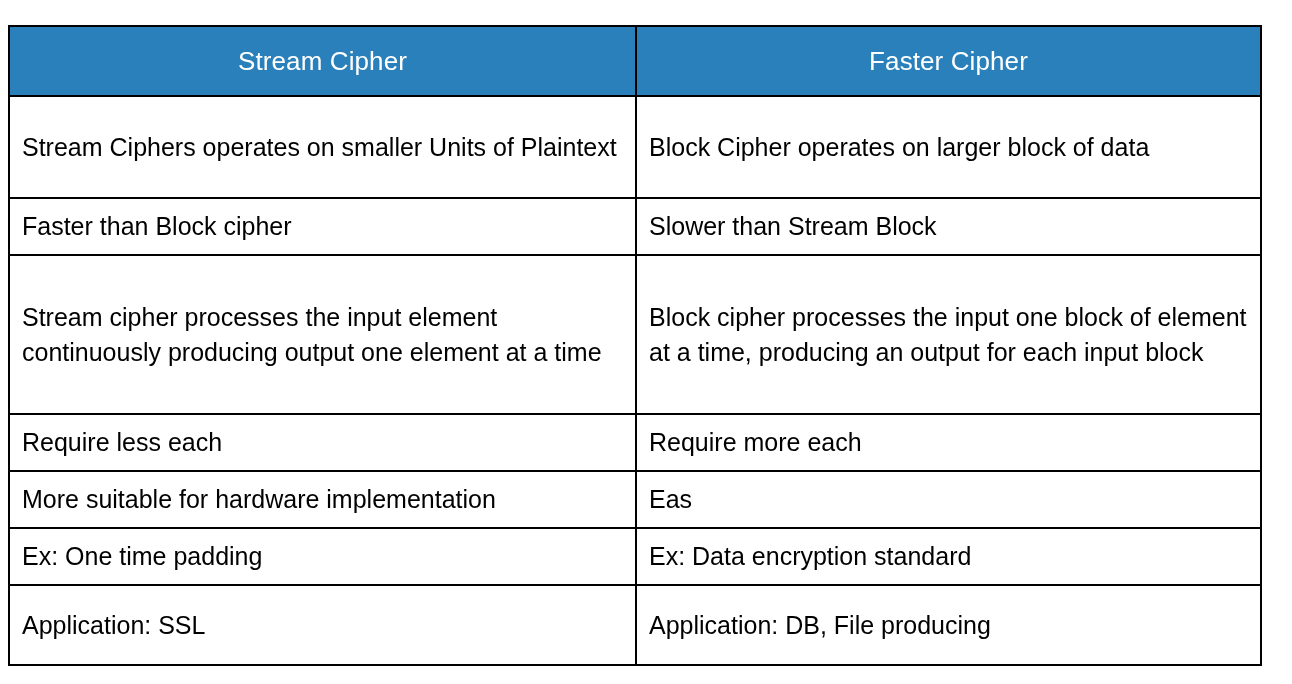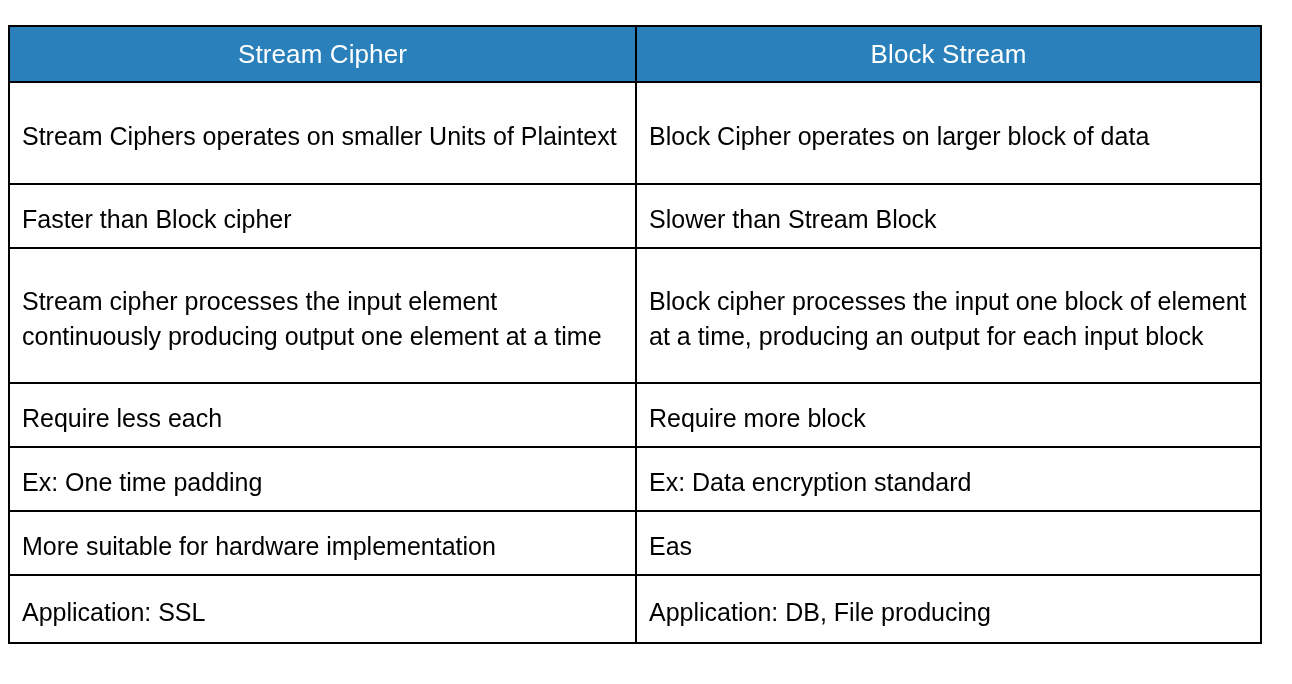--- a/index.html
+++ b/index.html
@@ -42,54 +42,54 @@
     box-sizing: border-box;
   }
 
   .comparison-table thead th {
     background: #2980BA;
     color: #ffffff;
     text-align: center;
     font-weight: normal;
     font-size: 26px;
     line-height: 30px;
-    height: 56px;
+    height: 70px;
     padding: 4px 24px;
     letter-spacing: 0.1px;
   }
 
   .comparison-table tbody td {
     color: #000000;
     font-size: 25px;
     line-height: 35px;
     text-align: left;
-    padding: 17px 12px 10px 12px;
+    padding: 10px 12px 10px 12px;
     font-weight: normal;
   }
 
   .row-h2 td { height: 102px; }
   .row-h1 td { height: 54px;  }
-  .row-h3 td { height: 135px; }
-  .row-last td { height: 68px; margin-left: 32px; }
+  .row-h3 td { height: 159px; }
+  .row-last td { height: 80px; margin-left: 32px; }
 </style>
 </head>
 <body>
 
 <div class="page">
 
   <table class="comparison-table">
     <colgroup>
       <col class="col-left">
       <col class="col-right">
     </colgroup>
 
     <thead>
       <tr>
         <th>Stream Cipher</th>
-        <th>Block Stream</th>
+        <th>Faster Cipher</th>
       </tr>
     </thead>
 
     <tbody>
 
       <tr class="row-h2">
         <td>Stream Ciphers operates on smaller Units of Plaintext</td>
         <td>Block Cipher operates on larger block of data</td>
       </tr>
 
@@ -98,31 +98,31 @@
         <td>Slower than Stream Block</td>
       </tr>
 
       <tr class="row-h3">
         <td>Stream cipher processes the input element continuously producing output one element at a time</td>
         <td>Block cipher processes the input one block of element at a time, producing an output for each input block</td>
       </tr>
 
       <tr class="row-h1">
         <td>Require less each</td>
-        <td>Require more block</td>
+        <td>Require more each</td>
+      </tr>
+
+      <tr class="row-h1">
+        <td>More suitable for hardware implementation</td>
+        <td>Eas</td>
       </tr>
 
       <tr class="row-h1">
         <td>Ex: One time padding</td>
         <td>Ex: Data encryption standard</td>
-      </tr>
-
-      <tr class="row-h1">
-        <td>More suitable for hardware implementation</td>
-        <td>Eas</td>
       </tr>
 
       <tr class="row-last">
         <td>Application: SSL</td>
         <td>Application: DB, File producing</td>
       </tr>
 
     </tbody>
   </table>
 

